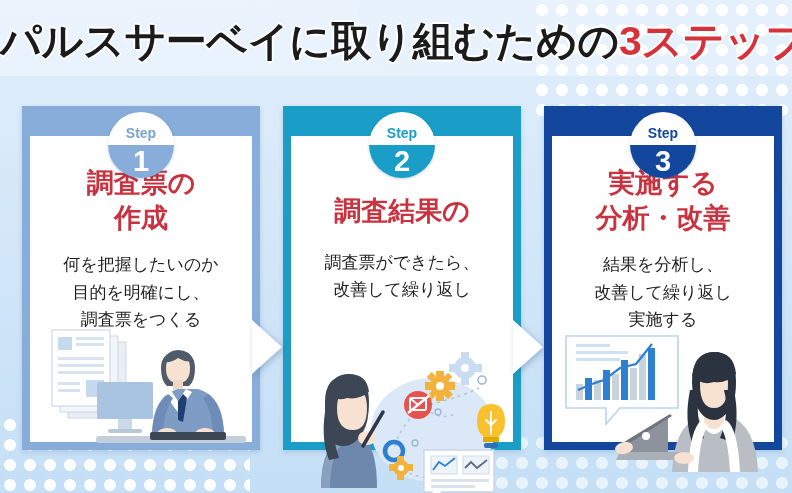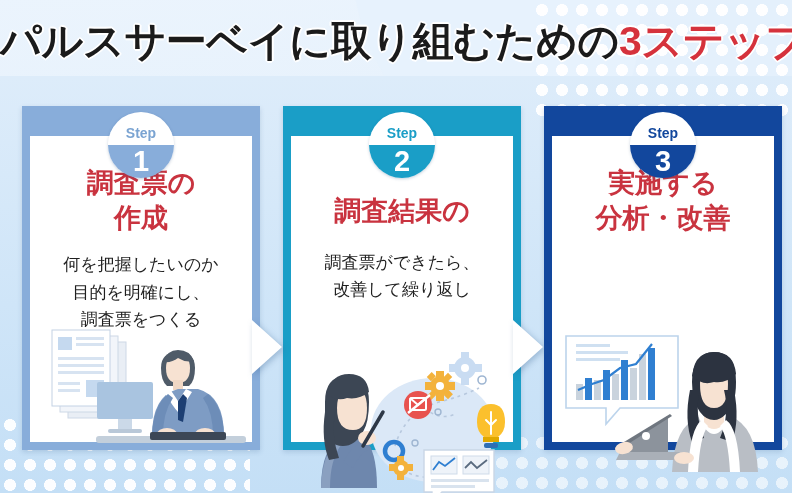--- a/index.html
+++ b/index.html
@@ -369,20 +369,23 @@
         <div class="badge-top">
           <span>Step</span>
         </div>
         <div class="badge-bot">
           <span>3</span>
         </div>
       </div>
       <div class="card-inner">
         <div class="card-heading two-line">実施する
 分析・改善</div>
+        <div class="card-body">結果を分析し、
+改善して繰り返し
+実施する</div>
 
         <svg class="illus" viewBox="0 0 222 150" preserveAspectRatio="xMidYMax meet">
 
           <path d="M14 12 h112 v72 h-58 l-14 16 v-16 h-40z" fill="#ffffff" stroke="#bcd4ec" stroke-width="1.6" rx="4"></path>
           <rect x="24" y="20" width="34" height="3" fill="#cfe0f1"></rect>
           <rect x="24" y="27" width="52" height="3" fill="#cfe0f1"></rect>
           <rect x="24" y="34" width="44" height="3" fill="#cfe0f1"></rect>
 
           <rect x="24" y="60" width="7" height="16" fill="#c9d3dd"></rect>
           <rect x="33" y="54" width="7" height="22" fill="#2f7fd1"></rect>

